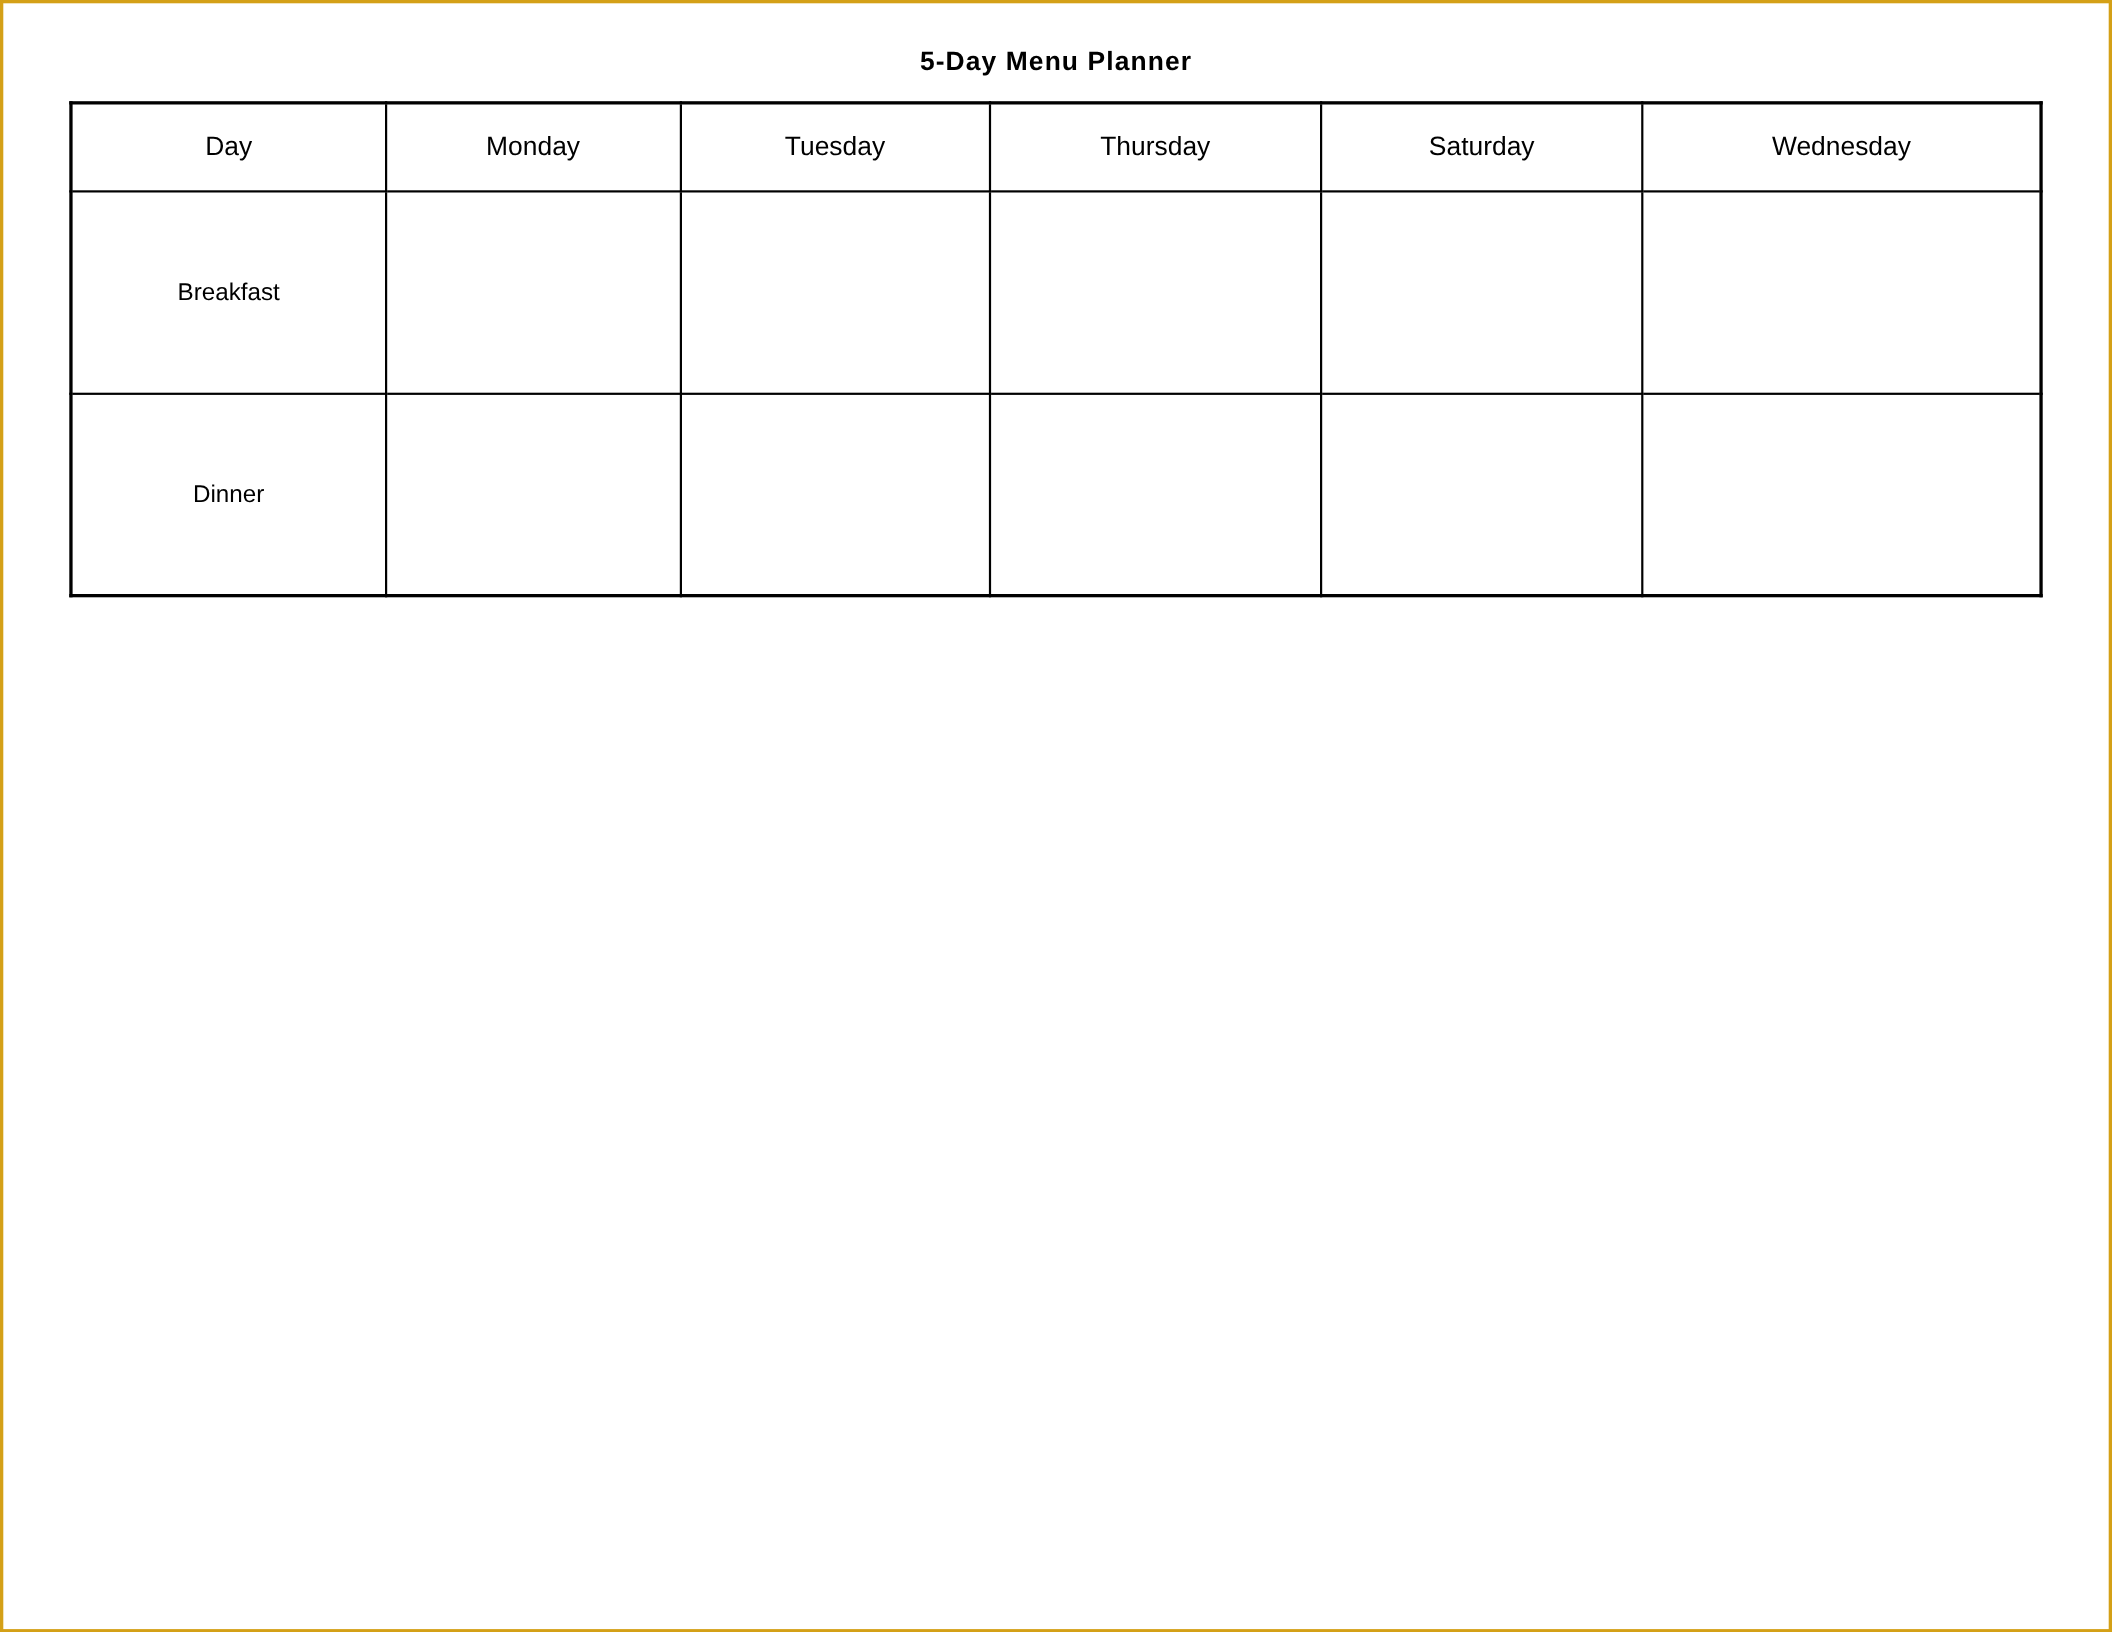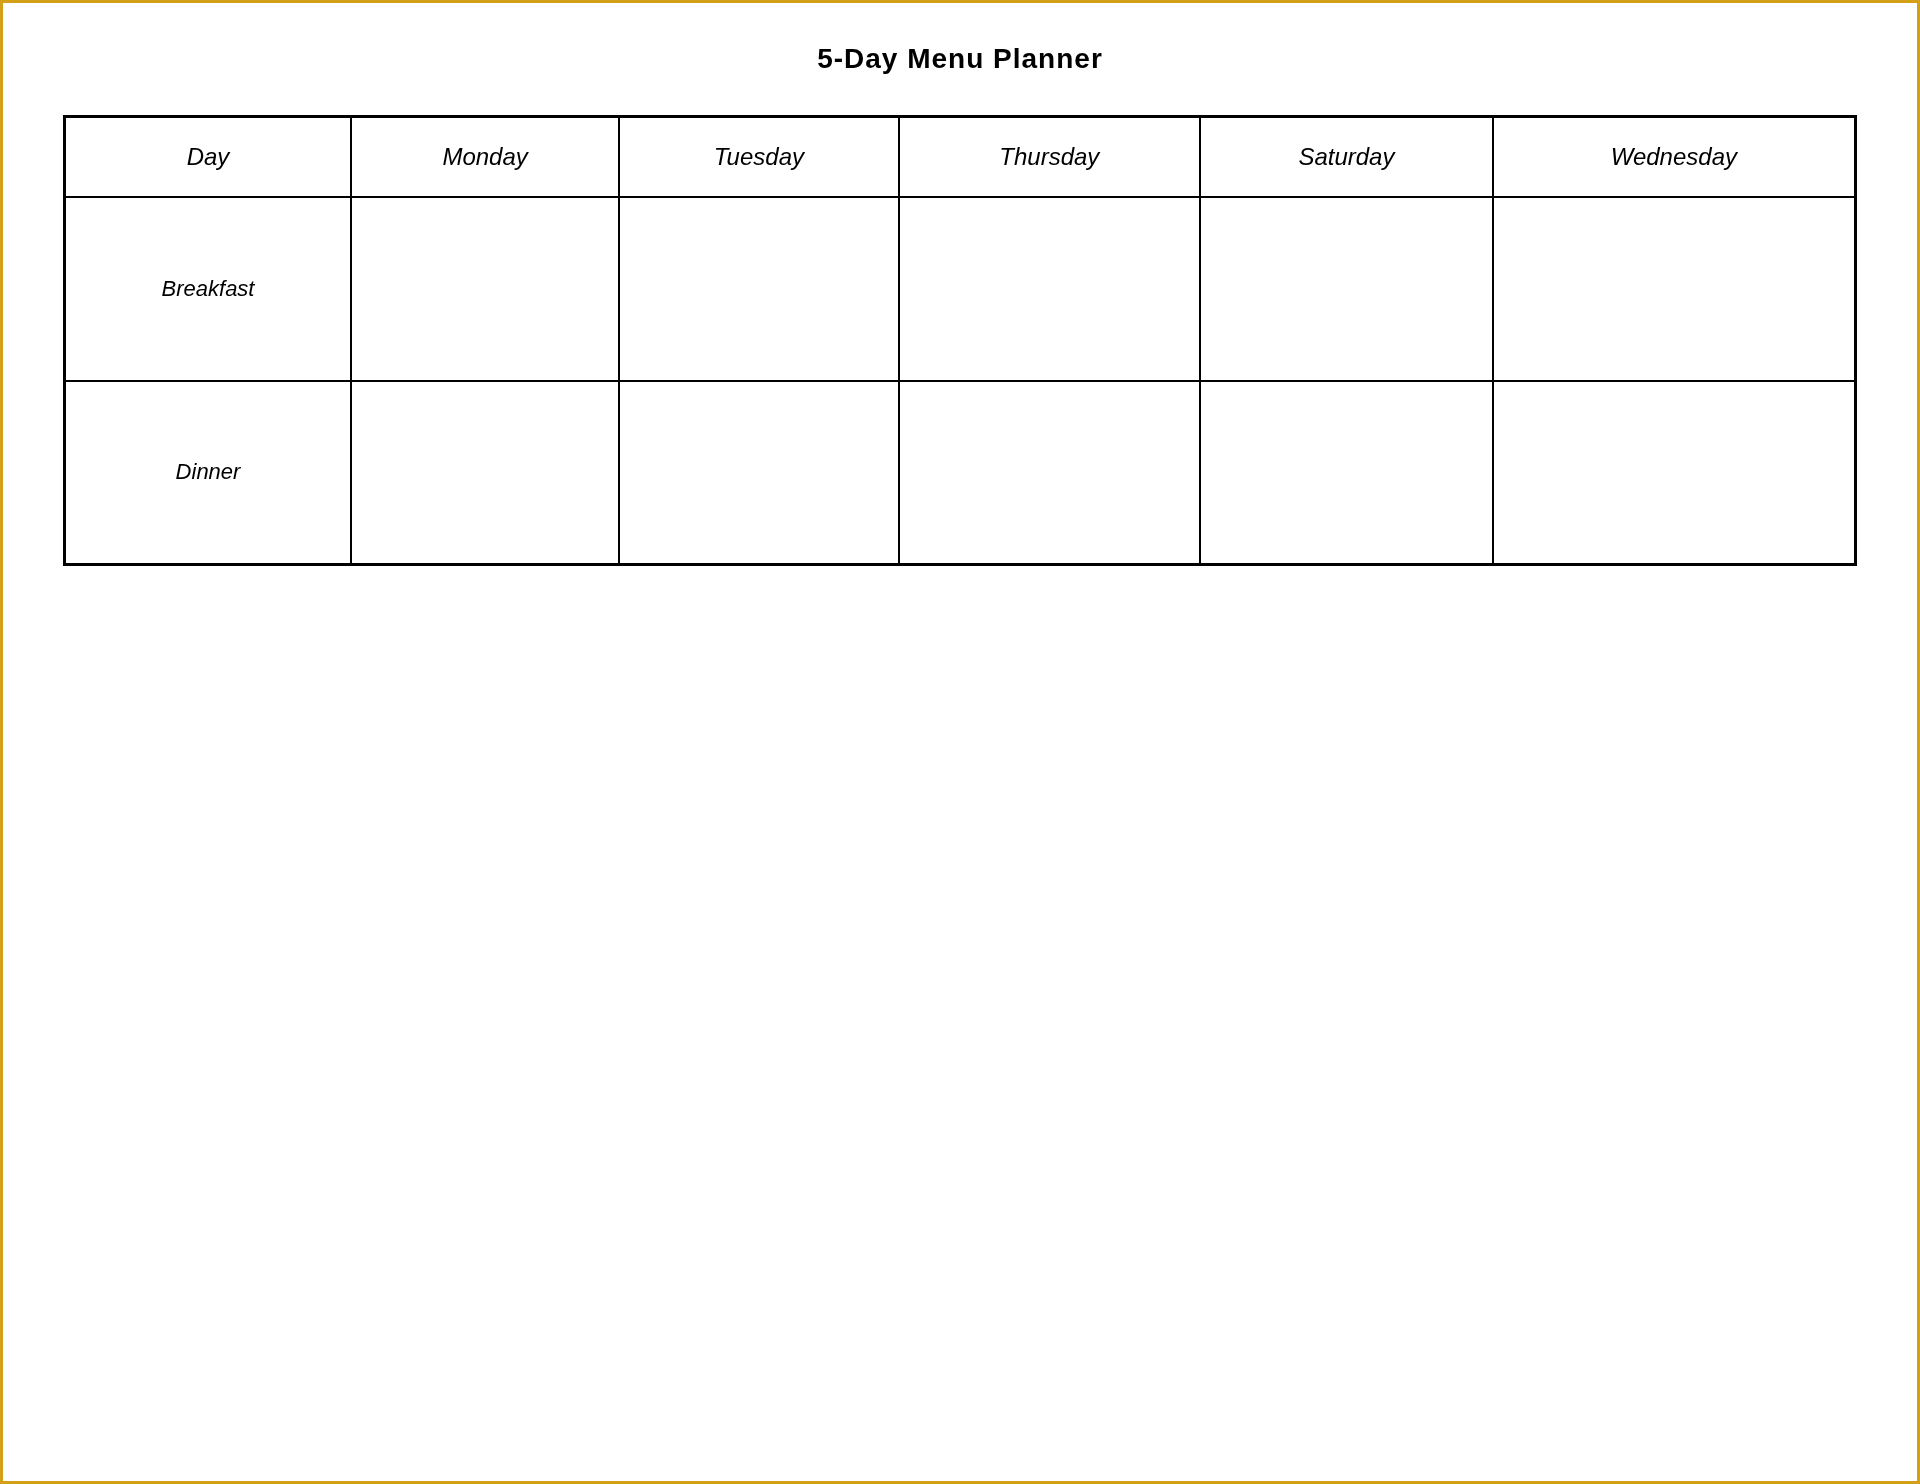--- a/index.html
+++ b/index.html
@@ -14,43 +14,42 @@
       width: 1920px;
       height: 1484px;
       display: flex;
       flex-direction: column;
       align-items: center;
       padding: 40px 60px;
       border: 3px solid #d4a017;
     }
 
     .page-title {
-      font-size: 28px;
+      font-size: 24px;
       font-weight: bold;
       text-align: center;
-      margin-bottom: 40px;
+      margin-bottom: 21px;
       font-family: Arial, sans-serif;
       letter-spacing: 1px;
     }
 
     .planner-table {
       width: 100%;
       border-collapse: collapse;
       border: 3px solid #000000;
     }
 
     .planner-table th,
     .planner-table td {
       border: 2px solid #000000;
       padding: 10px 15px;
       text-align: center;
       vertical-align: middle;
       font-size: 22px;
       font-family: Arial, sans-serif;
-      font-style: italic;
     }
 
     .planner-table thead tr th {
       height: 80px;
       font-weight: normal;
       font-size: 24px;
     }
 
     .planner-table tbody tr td {
       height: 184px;

